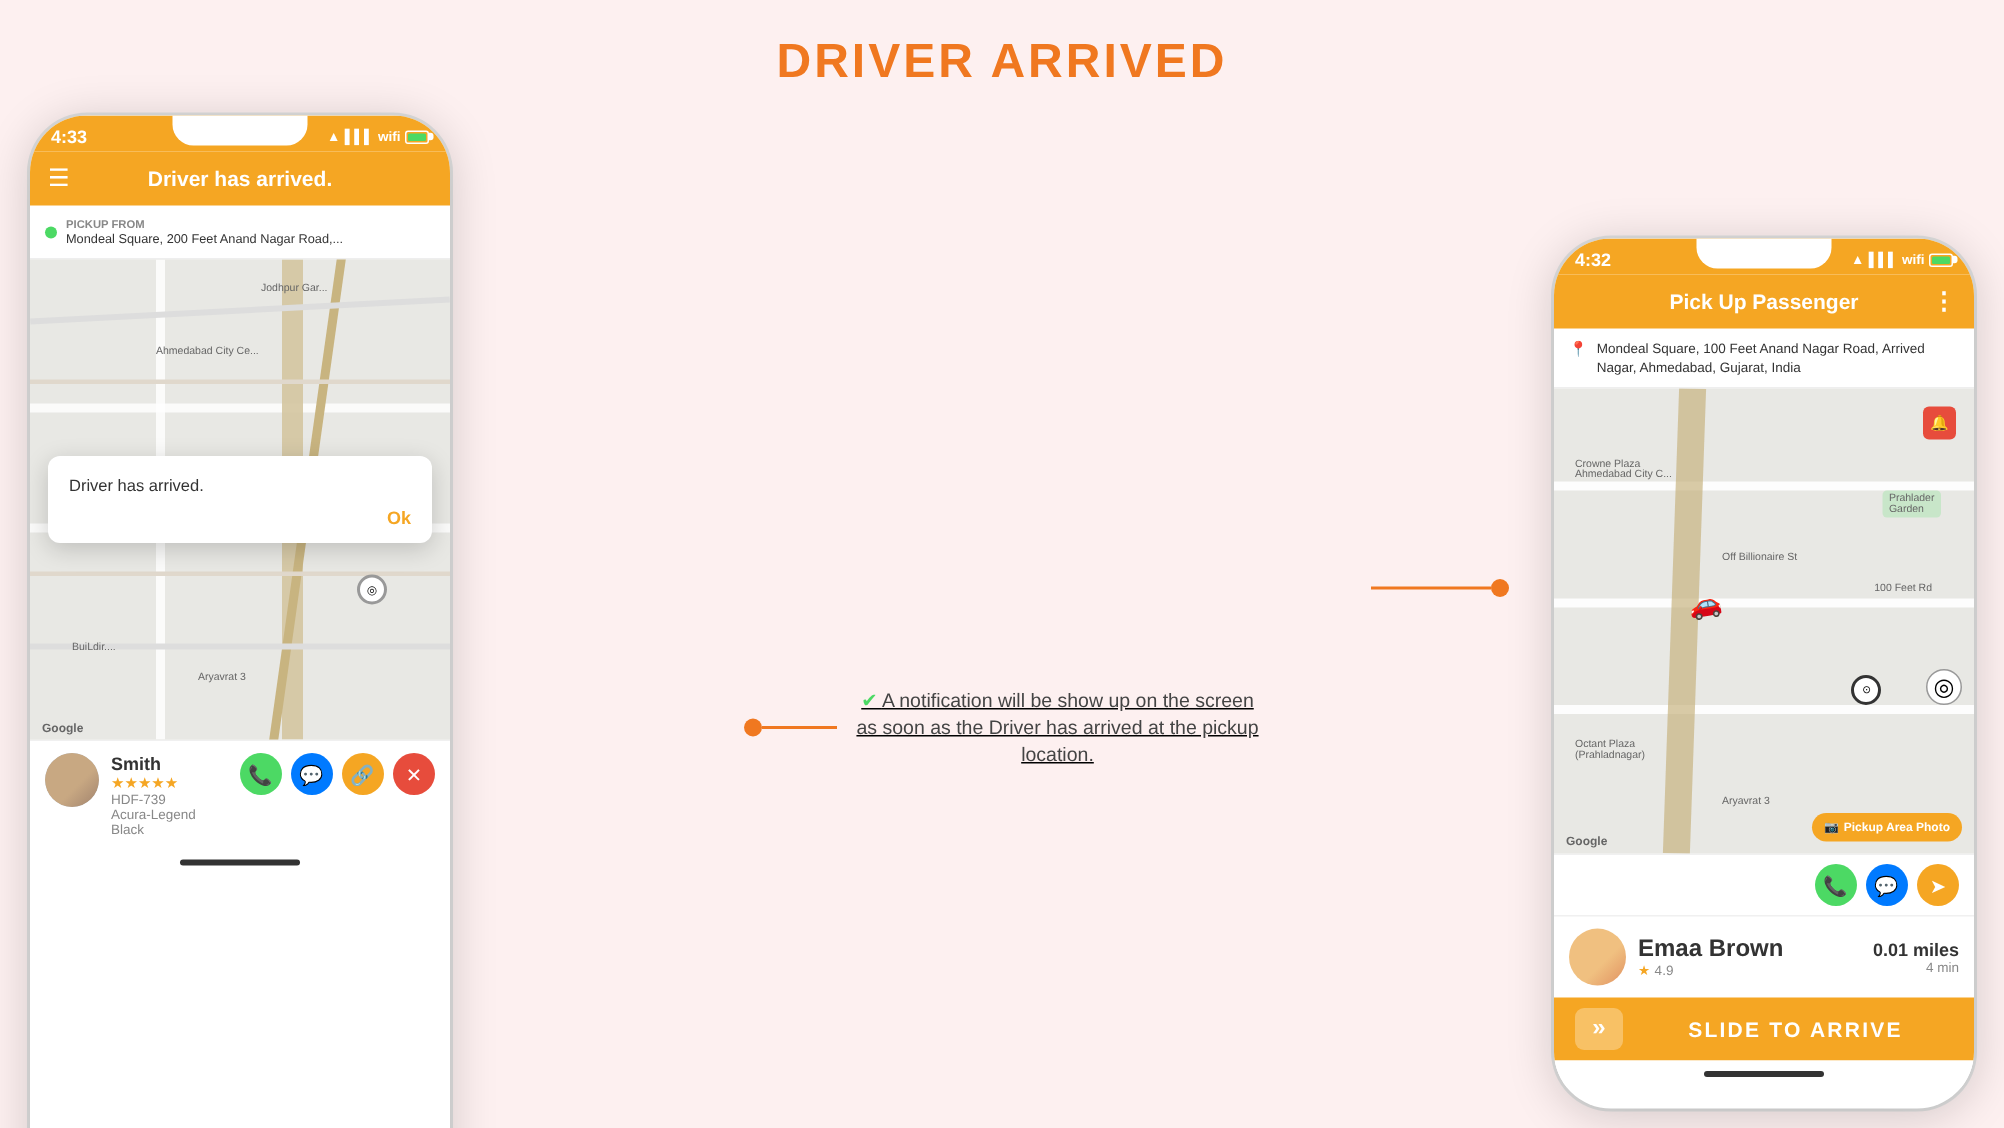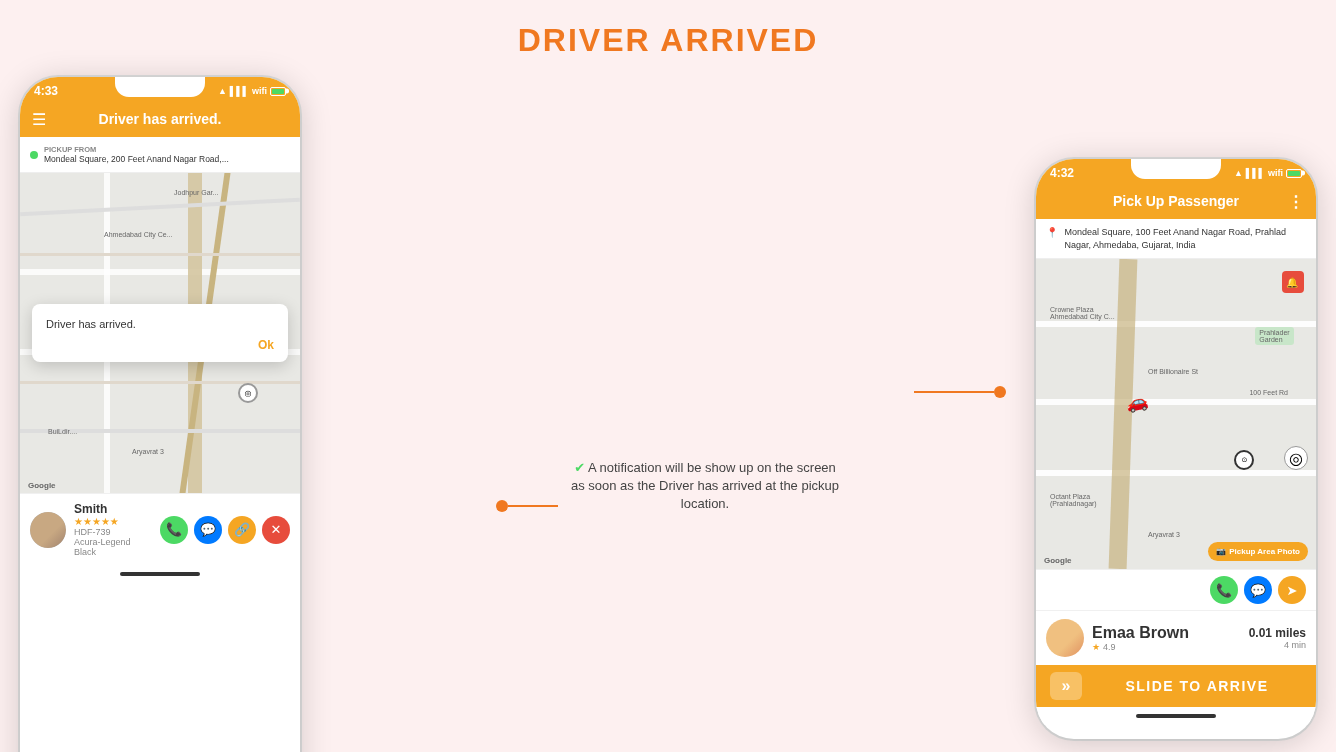--- a/index.html
+++ b/index.html
@@ -168,21 +168,20 @@
       text-align: right;
       color: #f5a623;
       font-size: 12px;
       font-weight: 600;
     }
     
     .driver-info-bar {
       background: #fff;
       padding: 8px 10px;
       display: flex;
-      align-items: center;
       gap: 8px;
       border-top: 1px solid #f0f0f0;
     }
     .driver-avatar {
       width: 36px; height: 36px;
       border-radius: 50%;
       background: #bbb;
       overflow: hidden;
       flex-shrink: 0;
     }
@@ -391,21 +390,21 @@
 
   <div class="annotation-area">
 
     <div style="display:flex; align-items:flex-start; width:100%; justify-content:flex-end; margin-bottom:50px;">
       <div style="display:flex; align-items:center;">
         <div style="width: 80px; height:2px; background:#f07820;"></div>
         <div style="width:12px; height:12px; border-radius:50%; background:#f07820;"></div>
       </div>
     </div>
 
-    <div style="display:flex; align-items:flex-end; width:100%; justify-content:center; margin-top:10px;">
+    <div style="display:flex; align-items:center; width:100%; justify-content:center; margin-top:10px;text-decoration:underline;">
       <div style="display:flex; align-items:center;">
         <div style="width:12px; height:12px; border-radius:50%; background:#f07820;"></div>
         <div style="width: 50px; height:2px; background:#f07820;"></div>
       </div>
       <div style="text-align:center; max-width:270px; margin-left:12px;">
         <span style="color:#4cd964; font-size:13px;">✔ </span><span style="font-size:13px; color:#444;">A notification will be show up on the screen as soon as the Driver has arrived at the pickup location.</span>
       </div>
     </div>
   </div>
 
@@ -424,21 +423,21 @@
       </div>
     </div>
 
     <div class="app-header">
       <span class="header-title">Pick Up Passenger</span>
       <span style="position:absolute; right:12px; color:#fff; font-size:16px; font-weight:700;">⋮</span>
     </div>
 
     <div style="background:#fff; padding:7px 10px; border-bottom:1px solid #eee; display:flex; align-items:flex-start; gap:6px;">
       <span style="font-size:10px; color:#888; margin-top:1px;">📍</span>
-      <span style="font-size:9px; color:#333; line-height:1.4;">Mondeal Square, 100 Feet Anand Nagar Road, Prahlad Nagar, Ahmedaba, Gujarat, India</span>
+      <span style="font-size:9px; color:#333; line-height:1.4;">Mondeal Square, 100 Feet Anand Nagar Road, Arrived Nagar, Ahmedabad, Gujarat, India</span>
     </div>
 
     <div class="rmap" style="height: 310px; position:relative;">
 
       <div class="rroad rroad-h" style="top:20%; background:#fff; opacity:0.9;"></div>
       <div class="rroad rroad-h" style="top:45%; background:#fff; opacity:0.9;"></div>
       <div class="rroad rroad-h" style="top:68%; background:#fff; opacity:0.9;"></div>
       <div class="rroad rroad-v" style="left:30%; background:#d4c5a0; width:16px; opacity:0.9;"></div>
       <div class="rroad rroad-v" style="left:55%; background:#fff; width:6px; opacity:0.9;"></div>
       <div style="position:absolute; top:0; left:28%; width:18px; height:100%; background:#c8b480; opacity:0.7; transform:rotate(2deg);"></div>

